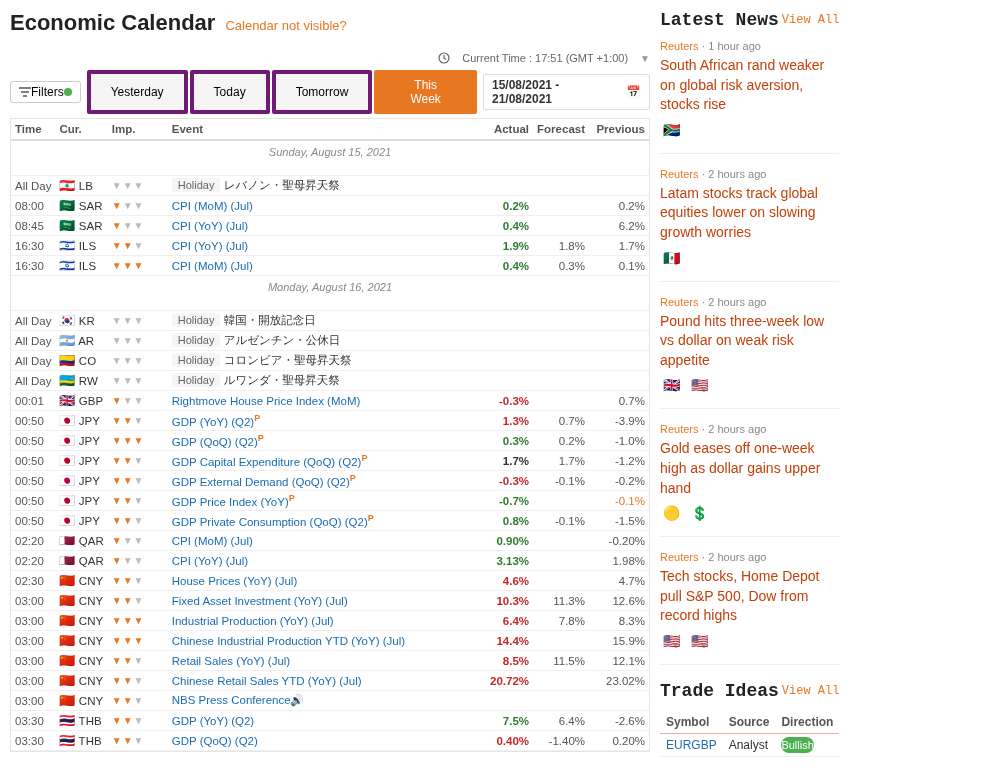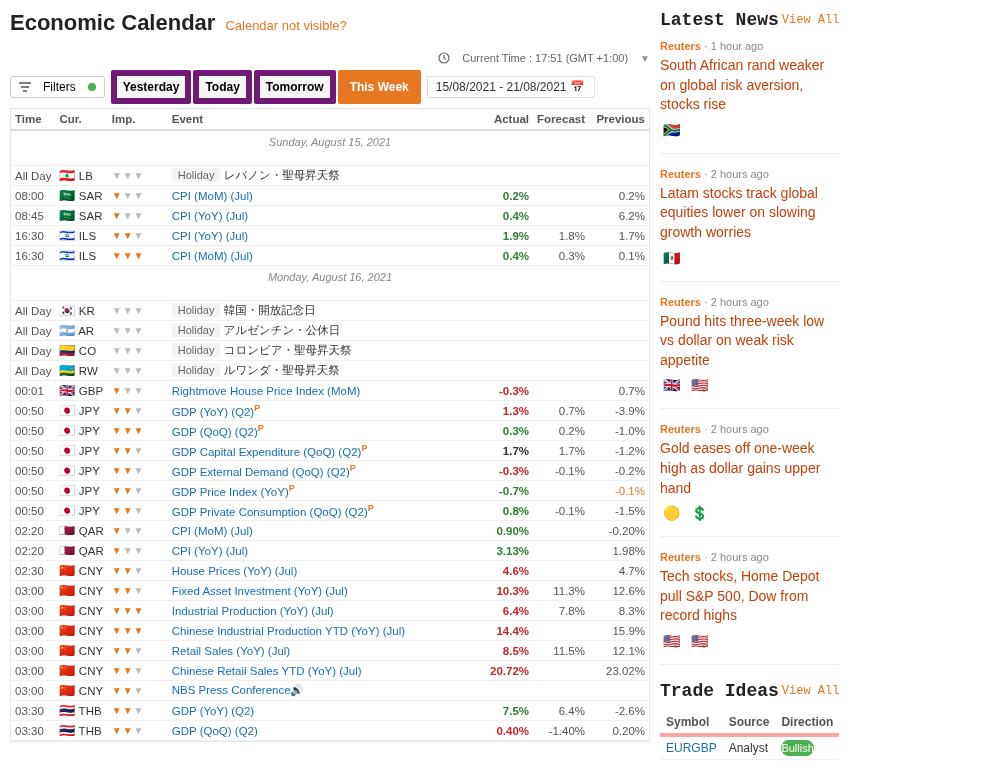--- a/index.html
+++ b/index.html
@@ -11,26 +11,26 @@
     .left-panel { flex: 0 0 640px; }
     
     .page-title { font-size: 22px; font-weight: bold; color: #222; display: inline-block; margin-bottom: 8px; }
     .calendar-not-visible { font-size: 13px; color: #e87722; margin-left: 10px; cursor: pointer; }
     
     .toolbar { display: flex; justify-content: space-between; align-items: center; margin-bottom: 6px; }
     .current-time { font-size: 11px; color: #666; display: flex; align-items: center; gap: 12px; }
     .current-time svg { width: 12px; height: 12px; }
     
     .nav-row { display: flex; align-items: center; gap: 6px; margin-bottom: 4px; }
-    .filter-btn { display: flex; align-items: center; gap: 12px; border: 1px solid #ccc; border-radius: 3px; padding: 3px 8px; cursor: pointer; font-size: 12px; background: #fff; }
+    .filter-btn { display: flex; align-items: center; gap: 0; border: 1px solid #ccc; border-radius: 3px; padding: 3px 8px; cursor: pointer; font-size: 12px; background: #fff; }
     .filter-dot { width: 8px; height: 8px; background: #4caf50; border-radius: 50%; }
     .nav-buttons { display: flex; gap: 2px; }
-    .nav-btn { padding: 4px 6px; border: 6px solid #701a75; background: #f5f5f5; cursor: pointer; font-size: 12px; border-radius: 2px; font-weight: bold; }
+    .nav-btn { padding: 4px 20px; border: 4px solid #701a75; background: #f5f5f5; cursor: pointer; font-size: 12px; border-radius: 2px; }
     .nav-btn.active { background: #e87722; color: #fff; border-color: #e87722; }
-    .date-range { display: flex; align-items: center; gap: 4px; border: 1px solid #ddd; padding: 3px 8px; border-radius: 2px; font-size: 12px; }
+    .date-range { display: flex; align-items: center; gap: 4px; border: 1px solid #ddd; padding: 3px 8px; border-radius: 2px; font-size: 12px; font-weight: bold; }
     
     
     .cal-table { width: 100%; border-collapse: collapse; font-size: 11.5px; }
     .cal-table th { text-align: left; padding: 4px 4px; border-bottom: 2px solid #ddd; color: #555; font-weight: bold; white-space: nowrap; }
     .cal-table th.right { text-align: right; }
     .cal-table td { padding: 2px 4px; border-bottom: 1px solid #f0f0f0; vertical-align: middle; white-space: nowrap; }
     
     .day-header td { text-align: center; color: #888; font-size: 11px; padding: 5px 0 17px; background: #fff; font-style: italic; }
     
     .time-col { color: #555; width: 42px; }
@@ -62,28 +62,28 @@
     
     
     .right-panel { flex: 1; }
     
     .section-header { display: flex; justify-content: space-between; align-items: center; margin-bottom: 10px; font-family: Liberation Mono, monospace; }
     .section-title { font-size: 18px; font-weight: bold; color: #222; }
     .view-all { font-size: 12px; color: #e87722; cursor: pointer; text-decoration: none; }
     
     .news-item { margin-bottom: 14px; padding-bottom: 14px; border-bottom: 1px solid #eee; }
     .news-source { font-size: 11px; color: #888; margin-bottom: 4px; }
-    .news-source span.agency { color: #e87722; font-weight: bold; }
+    .news-source span.agency { color: #e87722; font-weight: normal; }
     .news-headline { font-size: 14px; color: #c2410c; cursor: pointer; line-height: 1.4; margin-bottom: 6px; font-weight: 500; }
     .news-flags { display: flex; gap: 4px; margin-top: 4px; }
     .news-flag { width: 24px; height: 18px; border-radius: 2px; display: inline-flex; align-items: center; justify-content: center; font-size: 14px; }
     
     .trade-ideas { margin-top: 16px; }
     .trade-table { width: 100%; border-collapse: collapse; font-size: 12px; }
-    .trade-table th { text-align: left; padding: 4px 6px; color: #555; font-weight: bold; border-bottom: 4px solid #fca5a5; }
+    .trade-table th { text-align: left; padding: 4px 6px; color: #555; font-weight: bold; border-bottom: 1px solid #fca5a5; }
     .trade-table td { padding: 4px 6px; border-bottom: 1px solid #f0f0f0; }
     .bullish-badge { background: #4caf50; color: #fff; padding: 2px 0; border-radius: 8px; font-size: 11px; }
     
     
     .speaker { color: #aaa; font-size: 11px; }
     
     .preliminary { font-size: 9px; color: #e87722; font-weight: bold; vertical-align: super; }
   </style>
 </head>
 <body>

